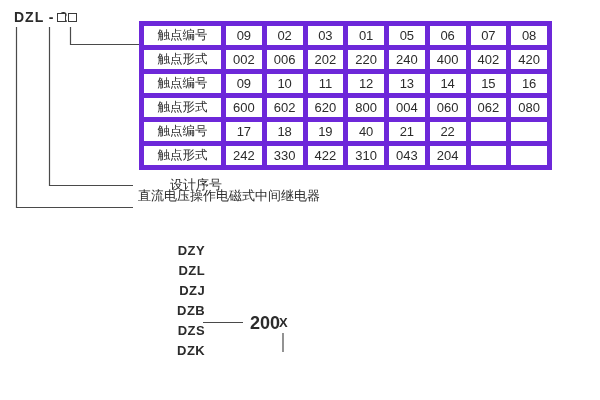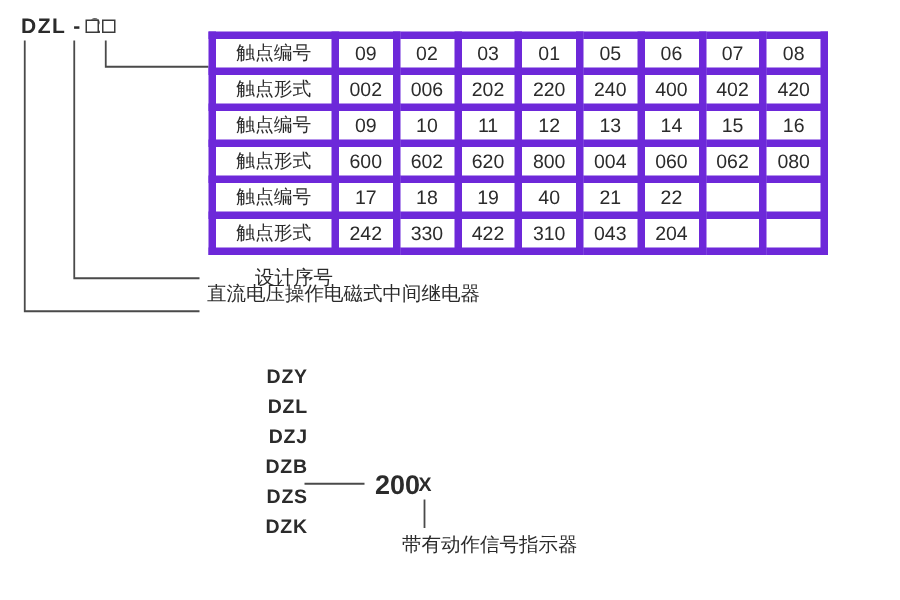--- a/index.html
+++ b/index.html
@@ -175,15 +175,14 @@
     <div class="model-item">DZY</div>
     <div class="model-item">DZL</div>
     <div class="model-item">DZJ</div>
     <div class="model-item">DZB</div>
     <div class="model-item">DZS</div>
     <div class="model-item">DZK</div>
   </div>
 
   <div class="abs dzb-number">200</div>
   <div class="abs dzb-x">X</div>
-  <div class="abs indicator-note">带有动作信号指示器</div>
 
 </div>
 
 </body></html>

